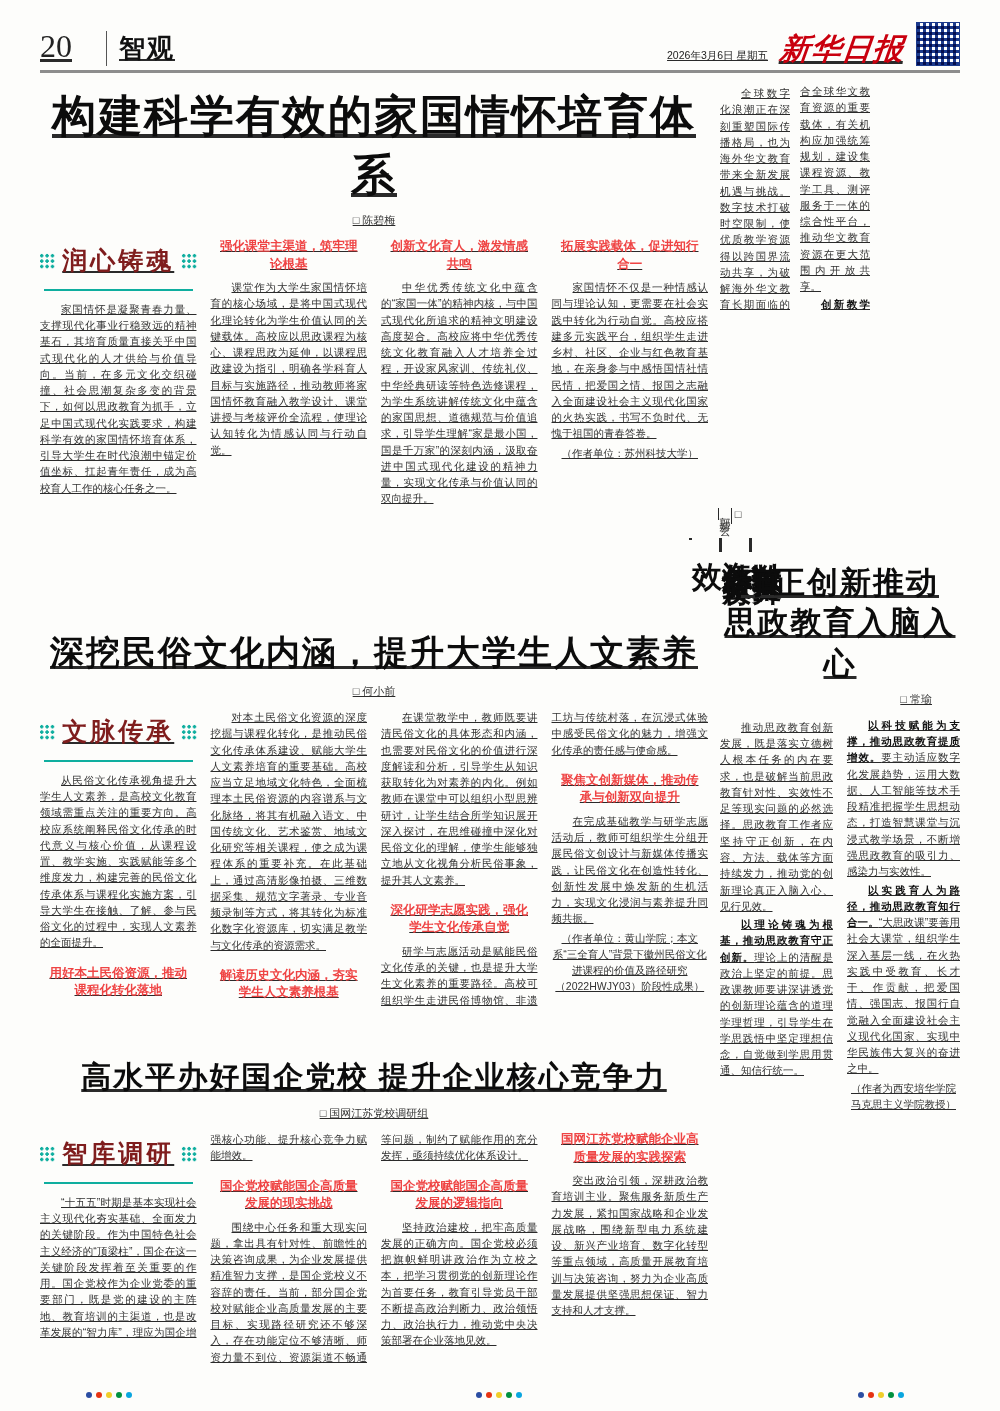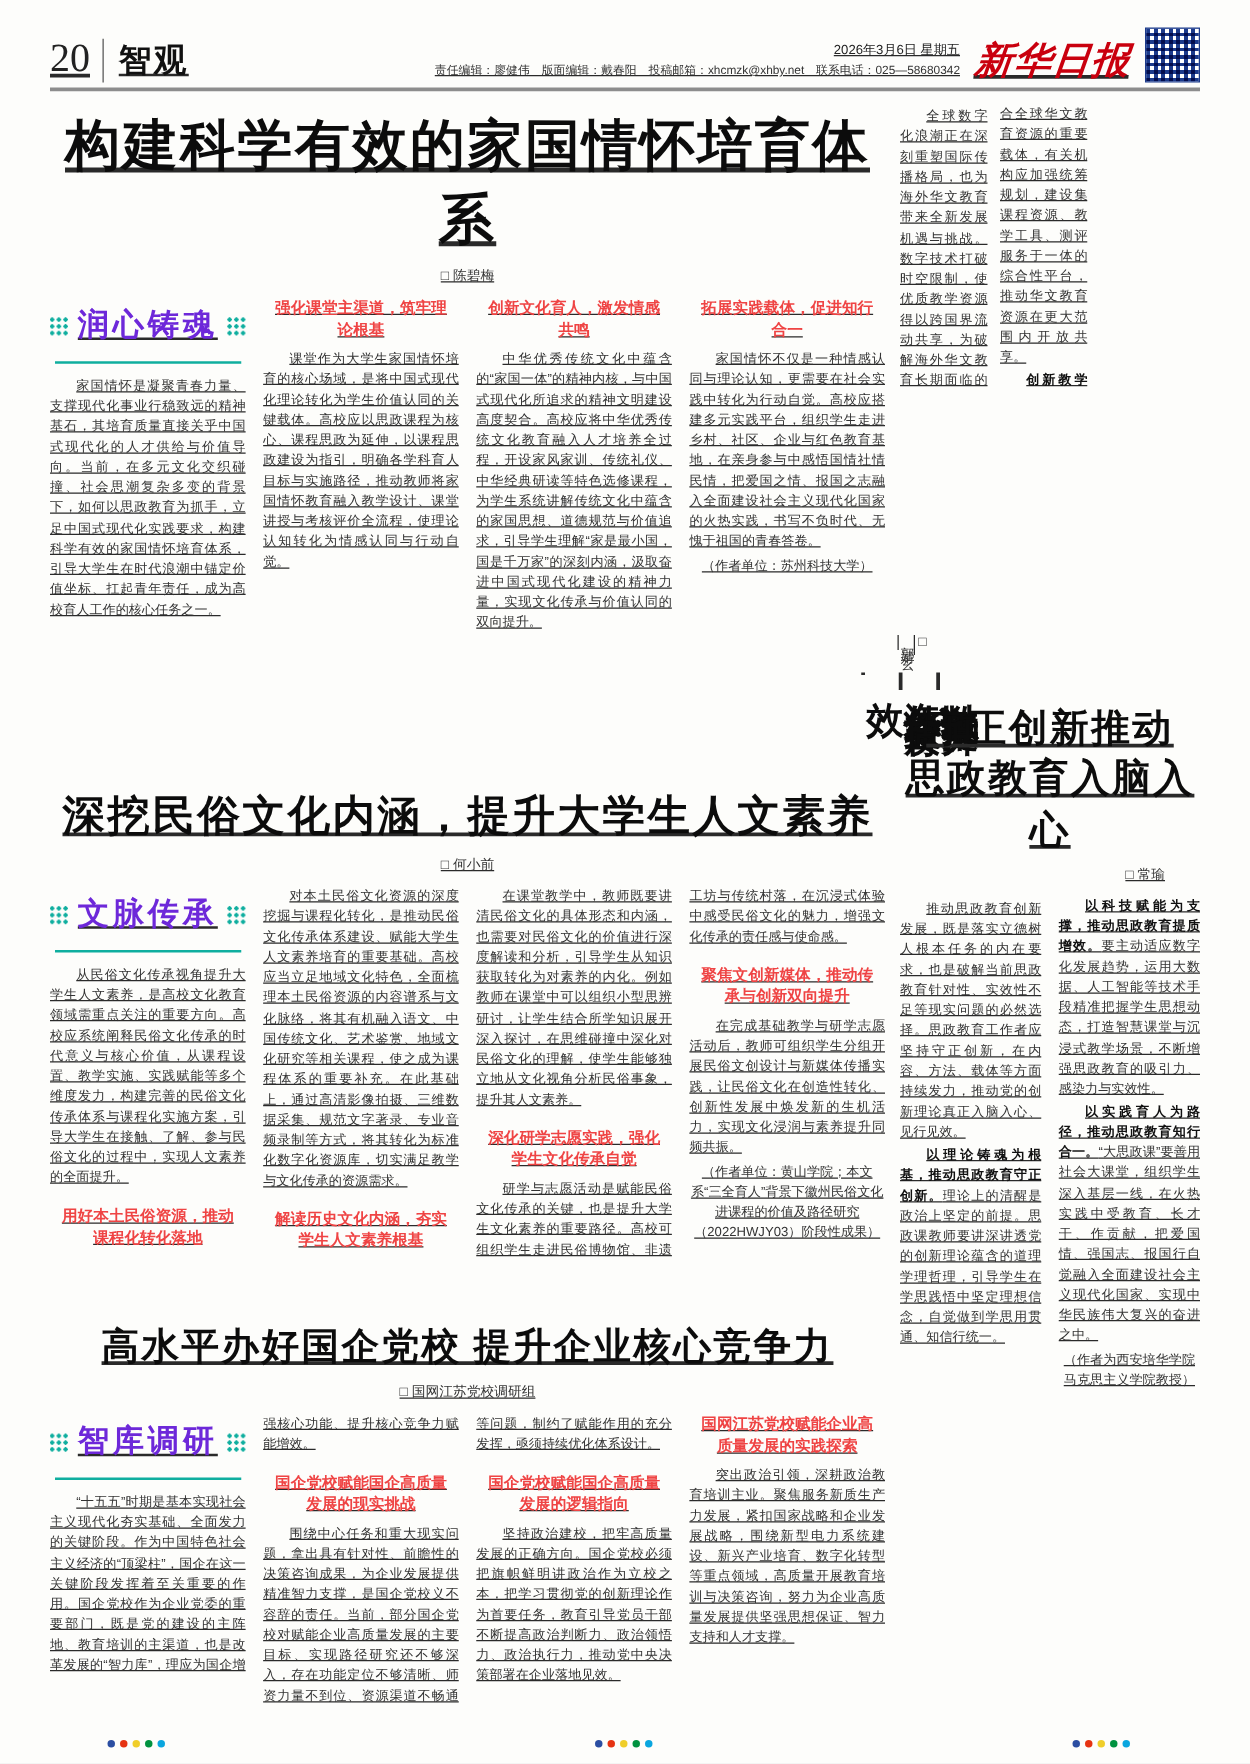--- a/index.html
+++ b/index.html
@@ -6,21 +6,21 @@
   html,body { background:#e8e8e6; }
   body { font-family:"Liberation Sans","DejaVu Sans",sans-serif; }
   .page { position:relative; width:1000px; height:1411px; margin:0 auto; background:#fdfdfb;
           padding:20px 40px 0 40px; overflow:hidden; color:#2a2a2a;text-decoration:underline; }
 
   
   .hdr { display:flex; align-items:flex-end; justify-content:space-between; height:46px; }
   .hdr-left { display:flex; align-items:baseline; gap:10px; }
   .page-num { font-family:"Liberation Serif","DejaVu Serif",serif; font-size:32px; color:#222; }
   .section-name { font-family:"Liberation Serif","DejaVu Serif",serif; font-weight:bold; font-size:26px;
-                  color:#111; border-left:1px solid #555; padding-left:12px; letter-spacing:2px; }
+                  color:#111; border-left:1px solid #555; padding-left:12px; letter-spacing:2px;margin-left:24px; }
   .hdr-right { display:flex; align-items:flex-end; gap:10px; }
   .hdr-info { text-align:right; font-size:9.5px; color:#333; line-height:1.6; padding-bottom:2px; }
   .hdr-info .date { font-size:10.5px; color:#222; }
   .masthead { font-family:"Liberation Serif","DejaVu Serif",serif; font-weight:900; font-style:italic;
               font-size:30px; color:#c9000e; letter-spacing:1px; transform:skewX(-6deg); line-height:1; padding:0 2px 2px 2px; }
   .qr { width:44px; height:44px;
         background-image:repeating-linear-gradient(0deg,#1b3a8c 0 3px,#ffffff 3px 6px),
                          repeating-linear-gradient(90deg,#1b3a8c 0 3px,#ffffff 3px 6px);
         background-blend-mode:multiply; border:1px solid #1b3a8c; }
   .hdr-rule { border:none; border-top:3px solid #8d8d8d; margin:4px 0 10px 0; }
@@ -37,21 +37,21 @@
   .art-body { column-gap:14px; overflow:hidden; font-size:10.5px; line-height:1.55; text-align:justify; }
   .para { text-indent:2em; margin:2px 0; color:#333; }
   .para strong { color:#111; }
   .subhead { font-size:12.5px; font-weight:bold; color:#ef4444; text-align:center; margin:14px 4px 6px 4px;
              break-inside:avoid; line-height:1.4; }
   .sig { text-align:center; margin:3px 0; color:#333; }
 
   
   .badge { display:flex; align-items:center; justify-content:center; gap:7px;
            border-bottom:2px solid #0fae9f; padding:2px 0 8px 0; margin:2px 4px 10px 4px; break-inside:avoid; }
-  .badge-text { color:#6d28d9; font-family:"Liberation Serif","DejaVu Serif",serif; font-weight:900;
+  .badge-text { color:#7f1d1d; font-family:"Liberation Serif","DejaVu Serif",serif; font-weight:900;
                 font-size:25px; letter-spacing:3px; white-space:nowrap; }
   .dotgrid { width:16px; height:16px; flex:0 0 auto;
              background-image:radial-gradient(circle,#0fae9f 1.6px,transparent 1.8px);
              background-size:5.4px 5.4px; }
 
   
   .art1-headline { font-size:44px; margin-top:4px; }
   .art1 .art-body { column-count:4; height:378px; }
 
   
@@ -89,21 +89,20 @@
 <div class="page">
 
   <div class="hdr">
     <div class="hdr-left">
       <span class="page-num">20</span>
       <span class="section-name">智观</span>
     </div>
     <div class="hdr-right">
       <div class="hdr-info">
         <div class="date">2026年3月6日  星期五</div>
-        <div>责任编辑：廖健伟　版面编辑：戴春阳　投稿邮箱：xhcmzk@xhby.net　联系电话：025—58680342</div>
       </div>
       <div class="masthead">新华日报</div>
       <div class="qr"></div>
     </div>
   </div>
   <hr class="hdr-rule">
 
   <div class="content">
 
     <div class="main-col">

